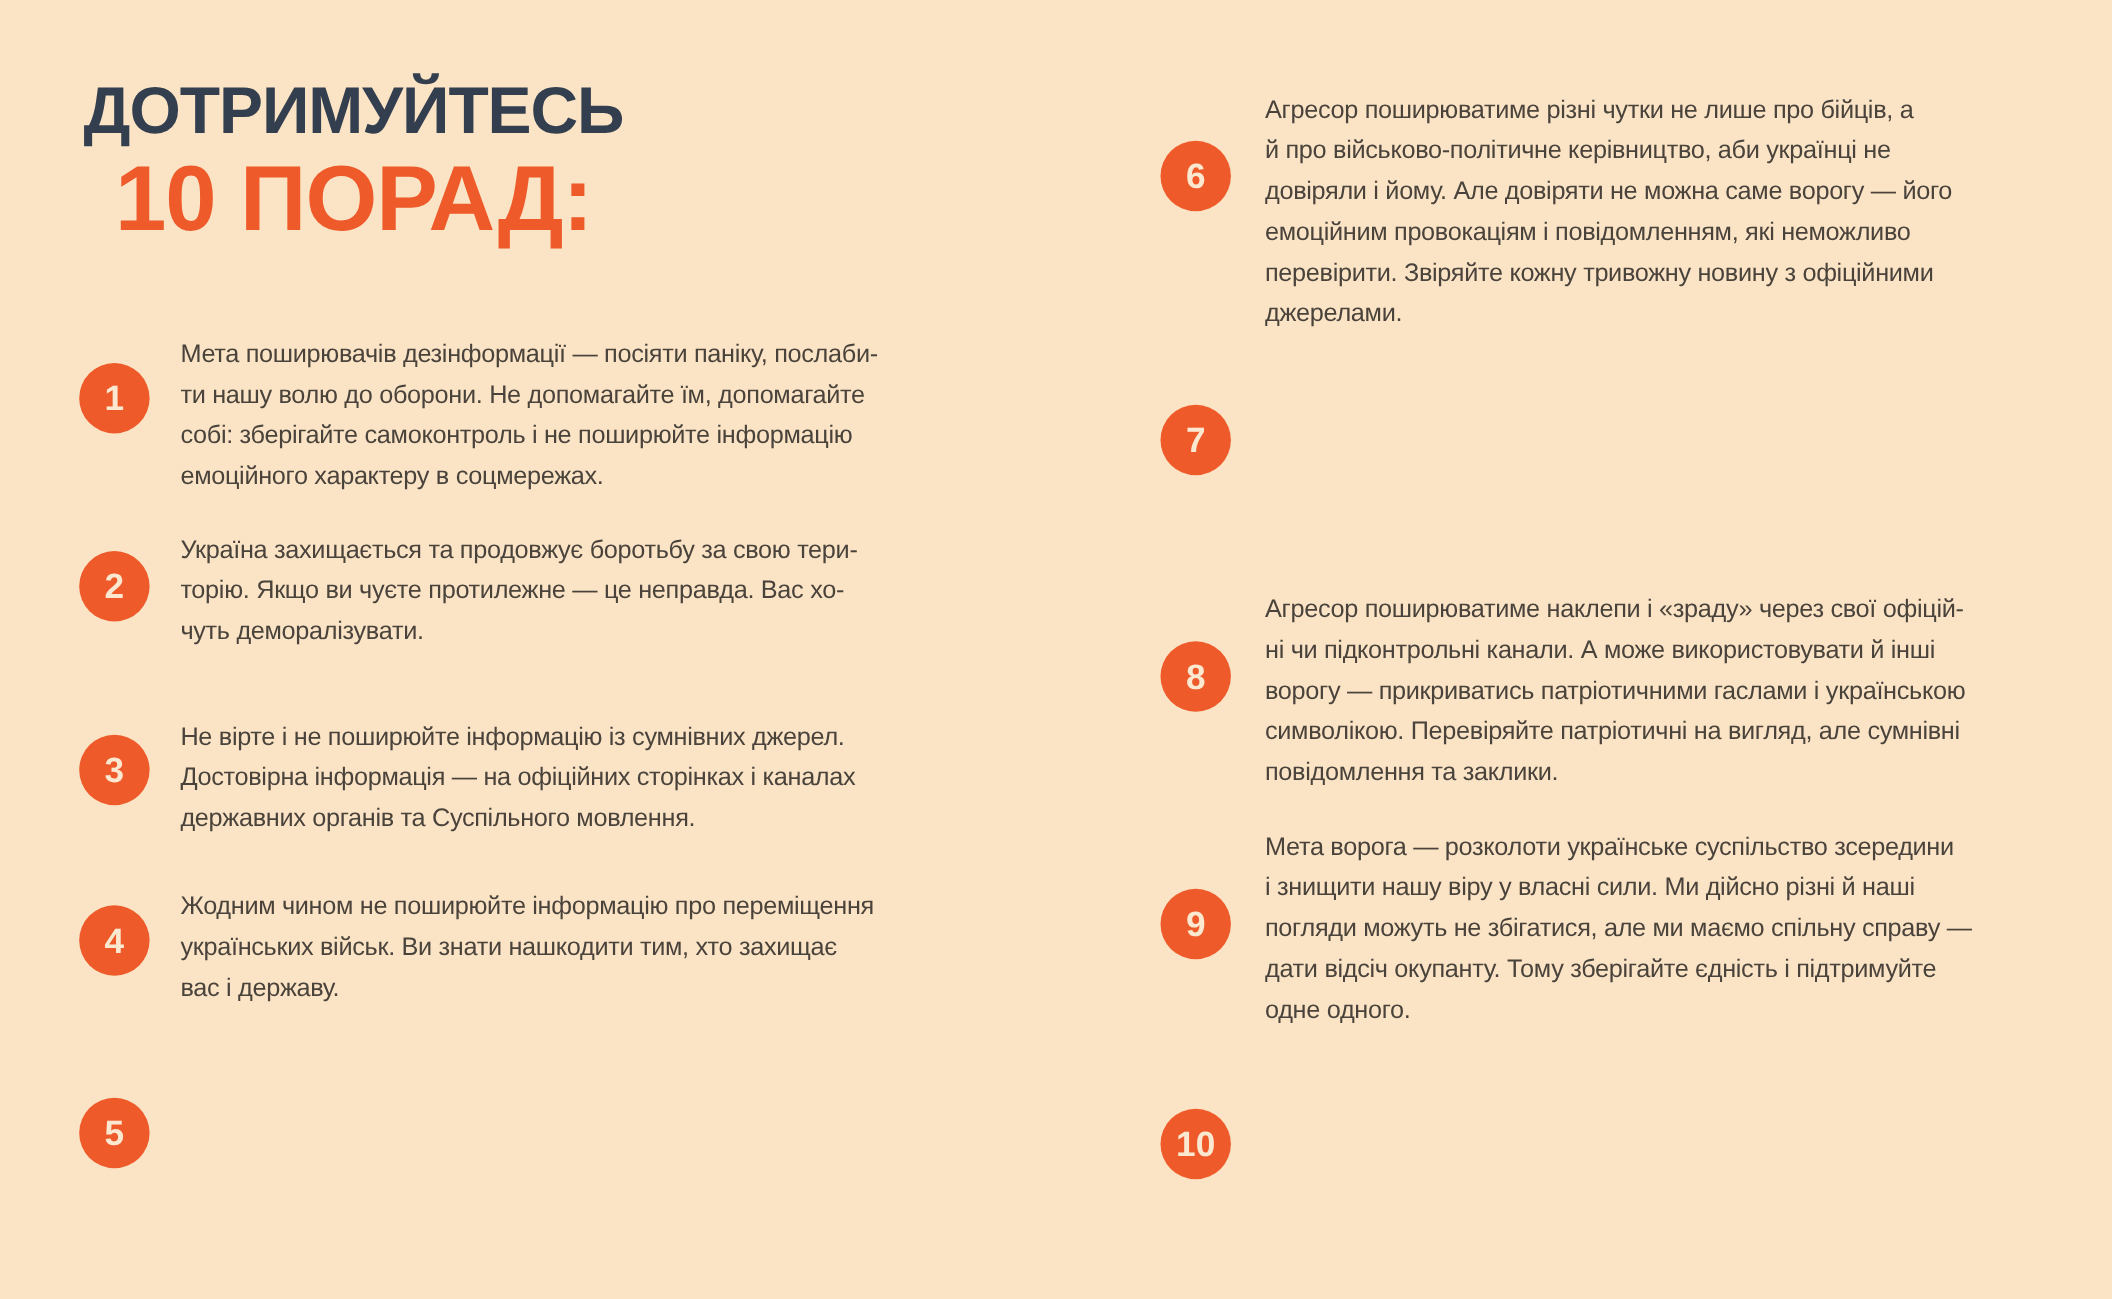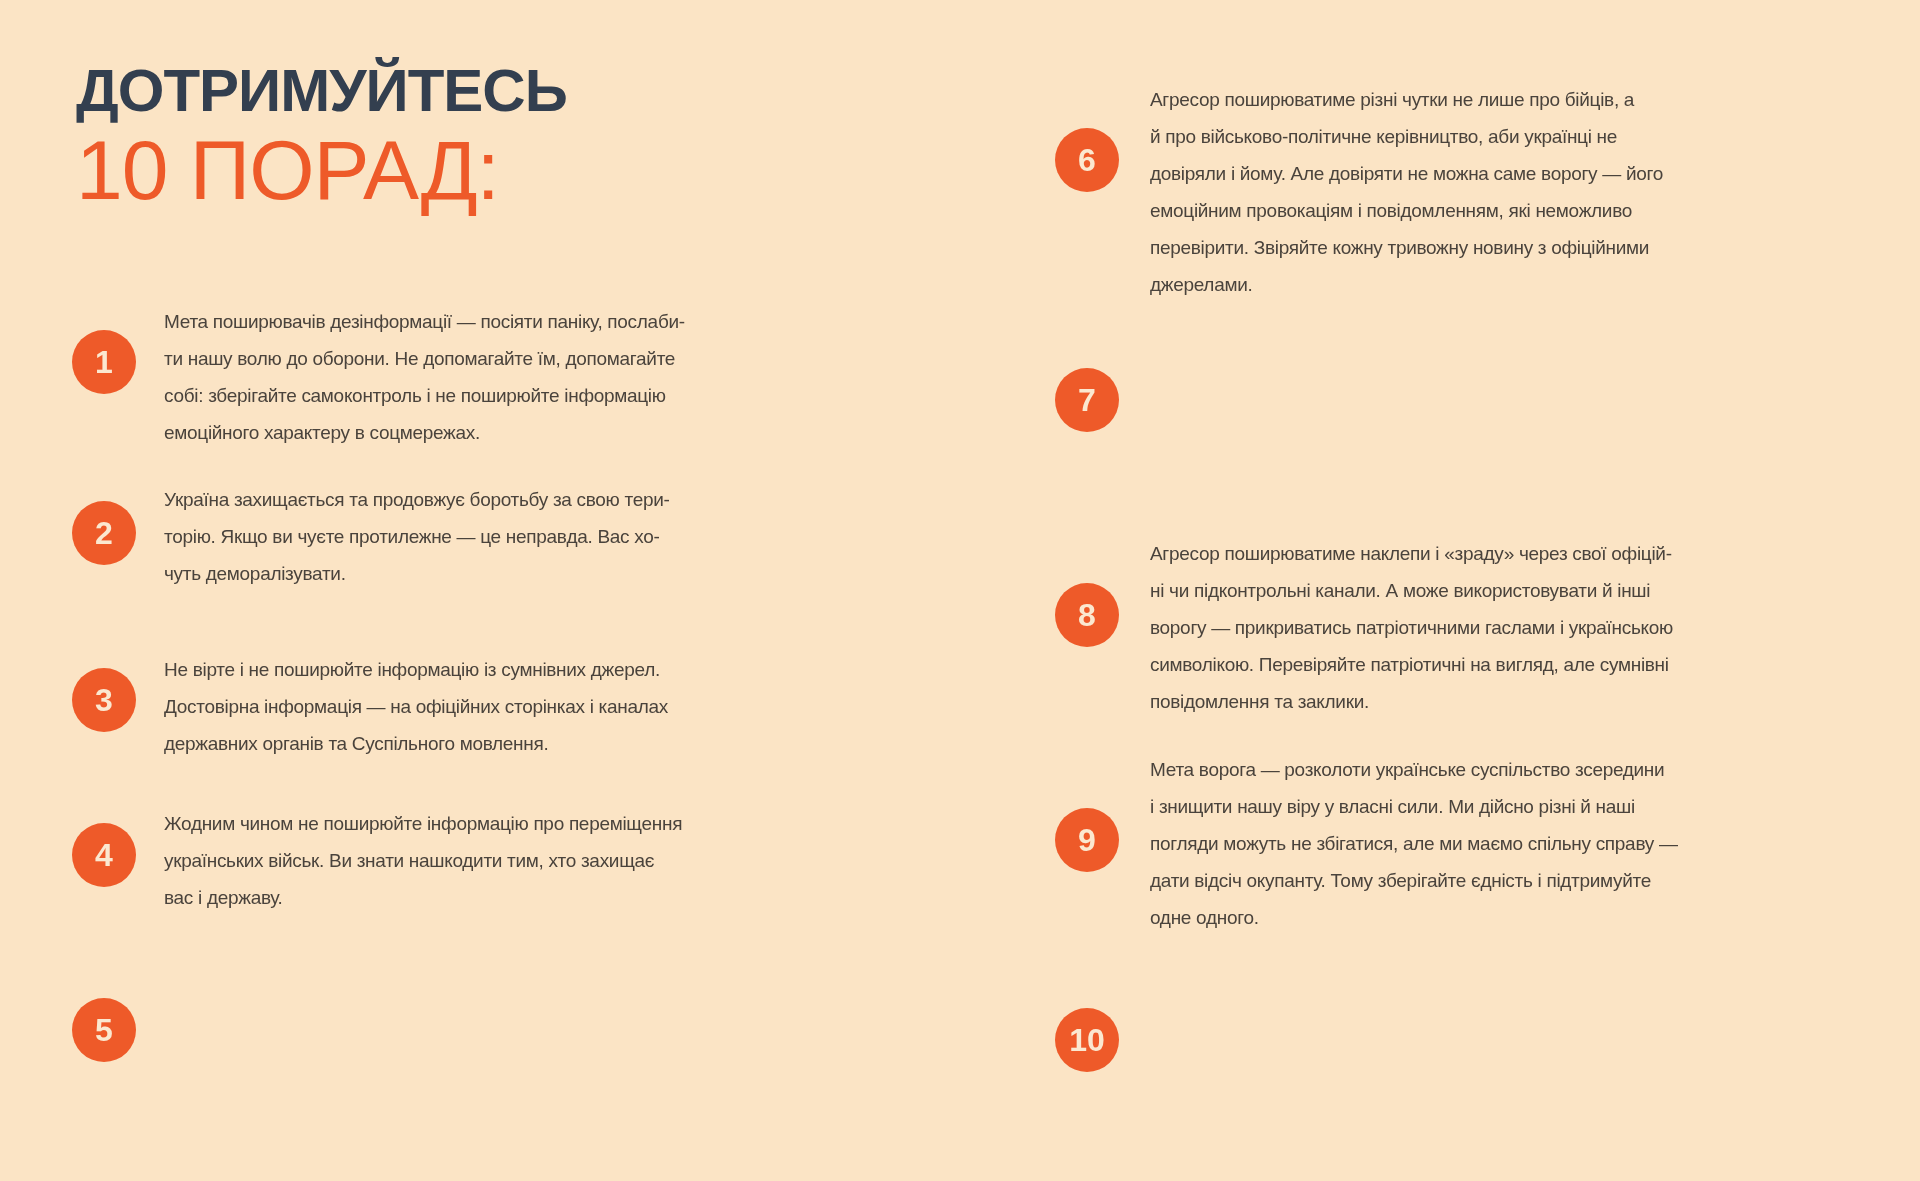--- a/index.html
+++ b/index.html
@@ -10,40 +10,40 @@
     --num:#FBE8D0;
   }
   html,body{margin:0;padding:0;}
   body{
     width:1920px;height:1181px;
     background:var(--bg);
     font-family:"Liberation Sans", sans-serif;
     position:relative;
     overflow:hidden;
   }
-  .title-block{position:absolute;left:76px;top:58px;}
+  .title-block{position:absolute;left:76px;top:68px;}
   .title-l1{
     font-size:60px;font-weight:bold;color:var(--title);
     letter-spacing:-1px;line-height:1.1;
   }
   .title-l2{
-    font-size:84px;font-weight:normal;color:var(--accent);
-    letter-spacing:-1px;line-height:1.0;margin-top:4px;
+    font-size:84px;font-weight:bold;color:var(--accent);
+    letter-spacing:-1px;line-height:1.0;margin-top:4px;text-align:center;
   }
   .tip{position:absolute;display:flex;align-items:flex-start;}
   .tip .circle{
     width:64px;height:64px;border-radius:50%;
     background:var(--accent);color:var(--num);
     font-weight:bold;font-size:32px;
     display:flex;align-items:center;justify-content:center;
     flex:none;
   }
   .tip .txt{
     white-space:pre-line;
-    font-size:19px;line-height:37px;
+    font-size:23px;line-height:37px;
     color:var(--text);
     letter-spacing:-0.3px;
   }
   .tip.left{left:72px;}
   .tip.left .txt{margin-left:28px;width:645px;}
   .tip.right{left:1055px;}
   .tip.right .txt{margin-left:31px;width:685px;}
   .t1{top:303px}.t2{top:481px}.t3{top:651px}.t4{top:805px}.t5{top:961px}
   .t6{top:81px}.t7{top:341px}.t8{top:535px}.t9{top:751px}.t10{top:971px}
   .t1 .circle{margin-top:27px}

